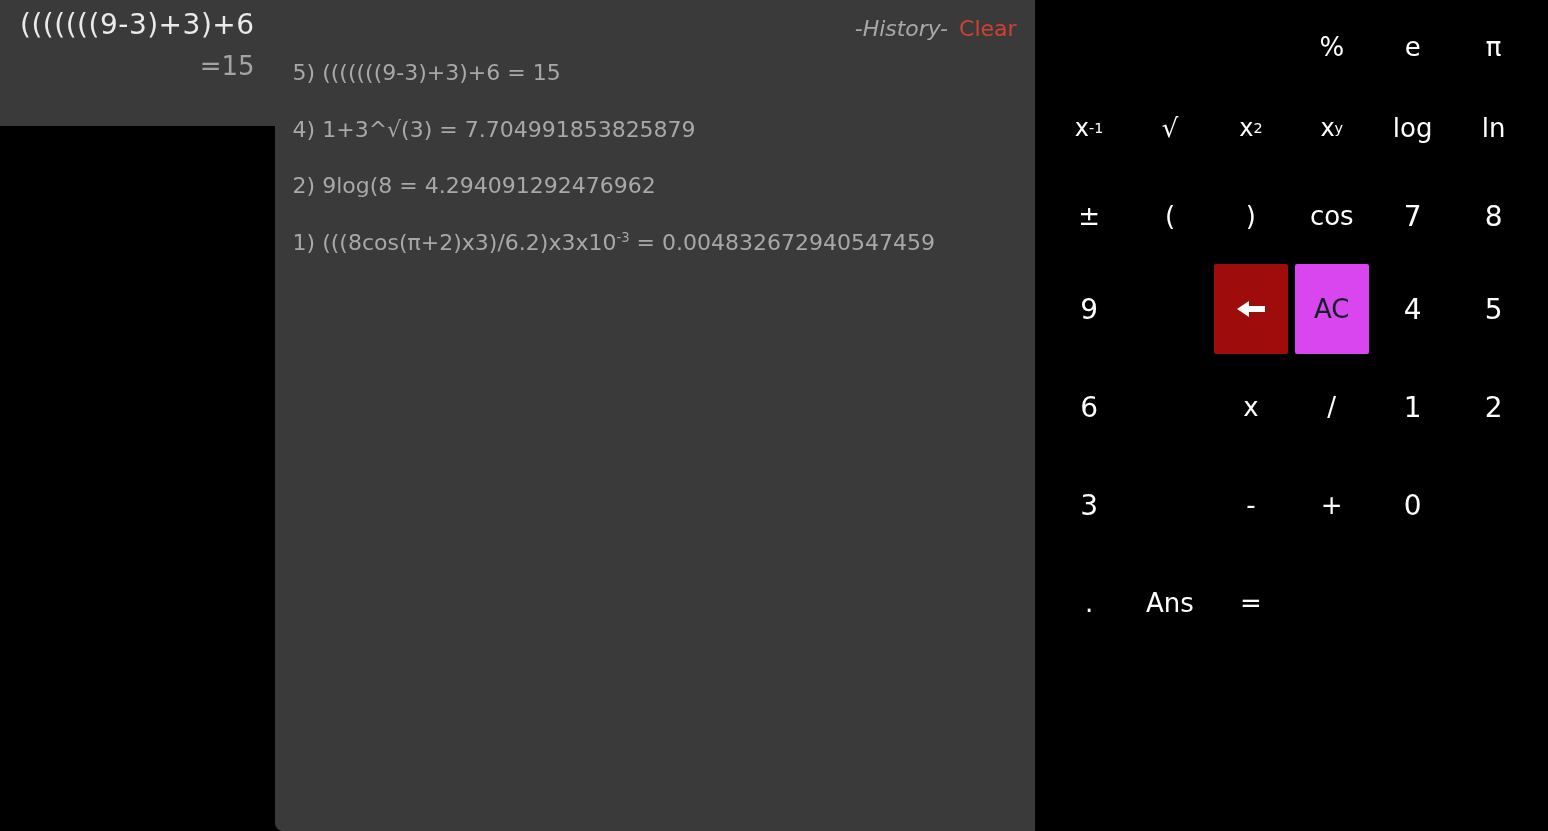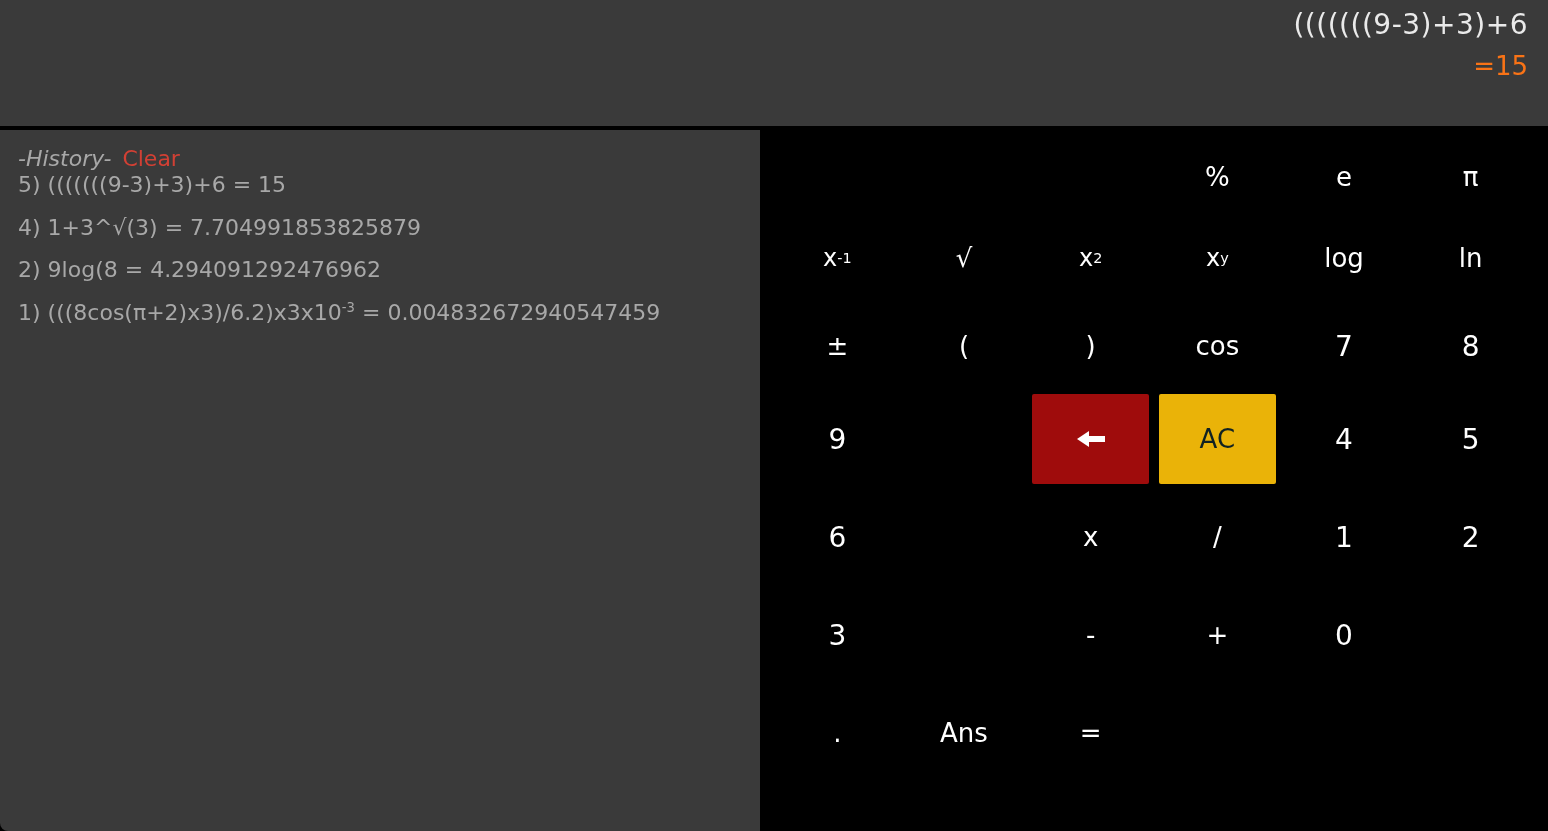--- a/index.html
+++ b/index.html
@@ -8,75 +8,76 @@
     height: 831px;
     background: #000;
     font-family: "DejaVu Sans", "Segoe UI", Arial, sans-serif;
     overflow: hidden;
     color: #fff;
   }
   .app {
     width: 100%;
     height: 100%;
     display: flex;
-    flex-direction: column;
+    flex-direction: row;
   }
   .display {
     background: #3a3a3a;
     height: 130px;
     border-bottom: 4px solid #000;
     padding: 10px 20px 8px 20px;
     display: flex;
     flex-direction: column;
     justify-content: flex-start;
     align-items: flex-end;
   }
   .display-expression {
     font-size: 28px;
     color: #eaeaea;
     letter-spacing: 0.5px;
     text-align: right;
     line-height: 1.1;
   }
   .display-result {
     font-size: 26px;
-    color: #f97316;
+    color: #a3a3a3;
     text-align: right;
     margin-top: 10px;
   }
   .lower {
     flex: 1;
     display: flex;
   }
   .history-panel {
     width: 760px;
     background: #3a3a3a;
     border-radius: 0 0 0 8px;
     display: flex;
     flex-direction: column;
     padding: 16px 18px 14px 18px;
     color: #a8a8a8;
   }
   .history-header {
-    text-align: left;
+    text-align: right;
     font-size: 22px;
+    margin-bottom: 18px;
   }
   .history-title {
     font-style: italic;
     color: #a8a8a8;
   }
   .history-clear {
     color: #d24034;
     cursor: pointer;
     margin-left: 4px;
   }
   .history-list {
     display: flex;
     flex-direction: column;
-    gap: 14px;
+    gap: 28px;
     font-size: 22px;
     color: #a8a8a8;
     line-height: 1.3;
   }
   .history-item sup, .display sup, .keypad sup { font-size: 0.6em; vertical-align: super; }
   .keypad {
     flex: 1;
     background: #000;
     display: grid;
     grid-template-columns: repeat(6, 1fr);
@@ -100,21 +101,21 @@
   .key.blank { cursor: default; }
   .key.small { font-size: 24px; }
   .key.num { font-size: 28px; font-weight: 500; }
   .key-backspace {
     background: #9f0c0c;
     width: 92%;
     height: 92%;
     margin: auto;
   }
   .key-ac {
-    background: #eab308;
+    background: #d946ef;
     color: #122;
     width: 92%;
     height: 92%;
     margin: auto;
     font-weight: 500;
   }
   .arrow-left-icon {
     width: 28px; height: 20px;
   }
   .arrow-left-icon svg { display:block; }

